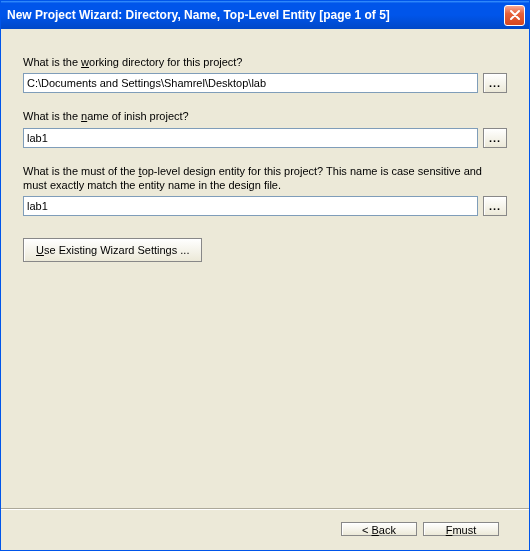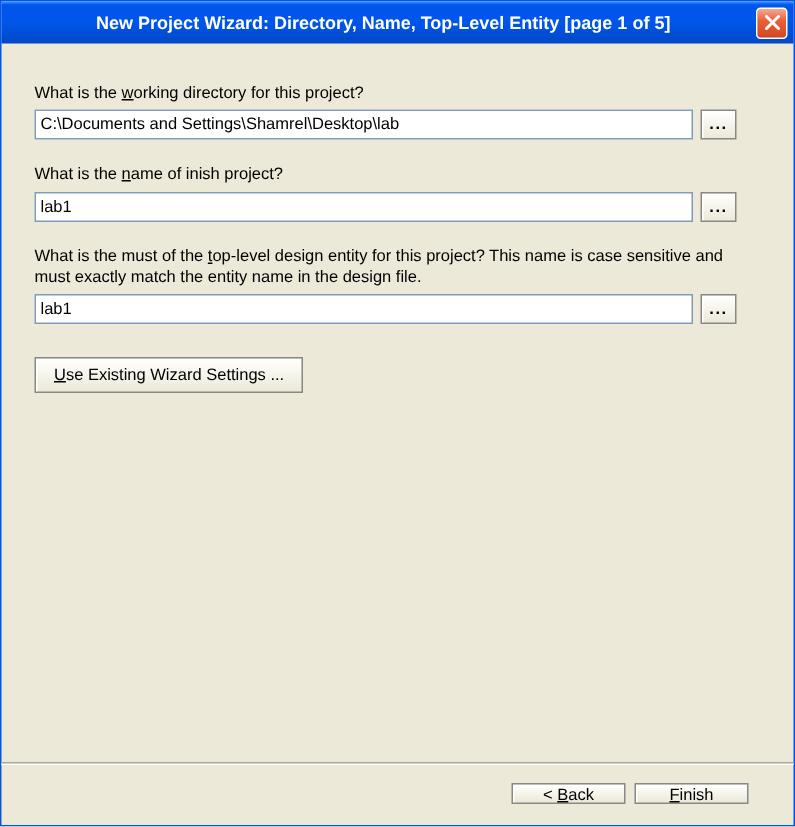--- a/index.html
+++ b/index.html
@@ -23,42 +23,41 @@
   }
   .titlebar {
     height: 28px;
     background: linear-gradient(to bottom, #3a95ff 0%, #0055ea 8%, #0055ea 50%, #0048c7 100%);
     display: flex;
     align-items: center;
     padding: 0 4px 0 6px;
     color: #fff;
     font-weight: bold;
     font-size: 12px;
-    text-align: center;
   }
   .titlebar .title {
     flex: 1;
     white-space: nowrap;
     overflow: hidden;
   }
   .close-btn {
     width: 21px;
     height: 21px;
     background: linear-gradient(to bottom, #f8a894 0%, #e7613a 40%, #d6461e 100%);
     border: 1px solid #fff;
     border-radius: 3px;
     display: flex;
     align-items: center;
     justify-content: center;
     cursor: pointer;
   }
   .close-btn svg { display: block; }
   .content {
     flex: 1;
-    padding: 26px 38px 10px 22px;
+    padding: 26px 22px 10px 22px;
     display: flex;
     flex-direction: column;
   }
   .group { margin-bottom: 16px; }
   .label {
     color: #000;
     margin-bottom: 4px;
     line-height: 1.3;
   }
   .label .ul { text-decoration: underline; }
@@ -182,18 +181,18 @@
     </div>
 
     <div class="spacer"></div>
   </div>
 
   <div class="footer">
     <button class="nav-btn">
       <span>&lt; </span><span class="ul">B</span><span>ack</span>
     </button>
     <button class="nav-btn">
-      <span class="ul">F</span><span>inish</span>
+      <span class="ul">F</span><span>must</span>
     </button>
     <div class="sep"></div>
   </div>
 
 </div>
 
 </body></html>

